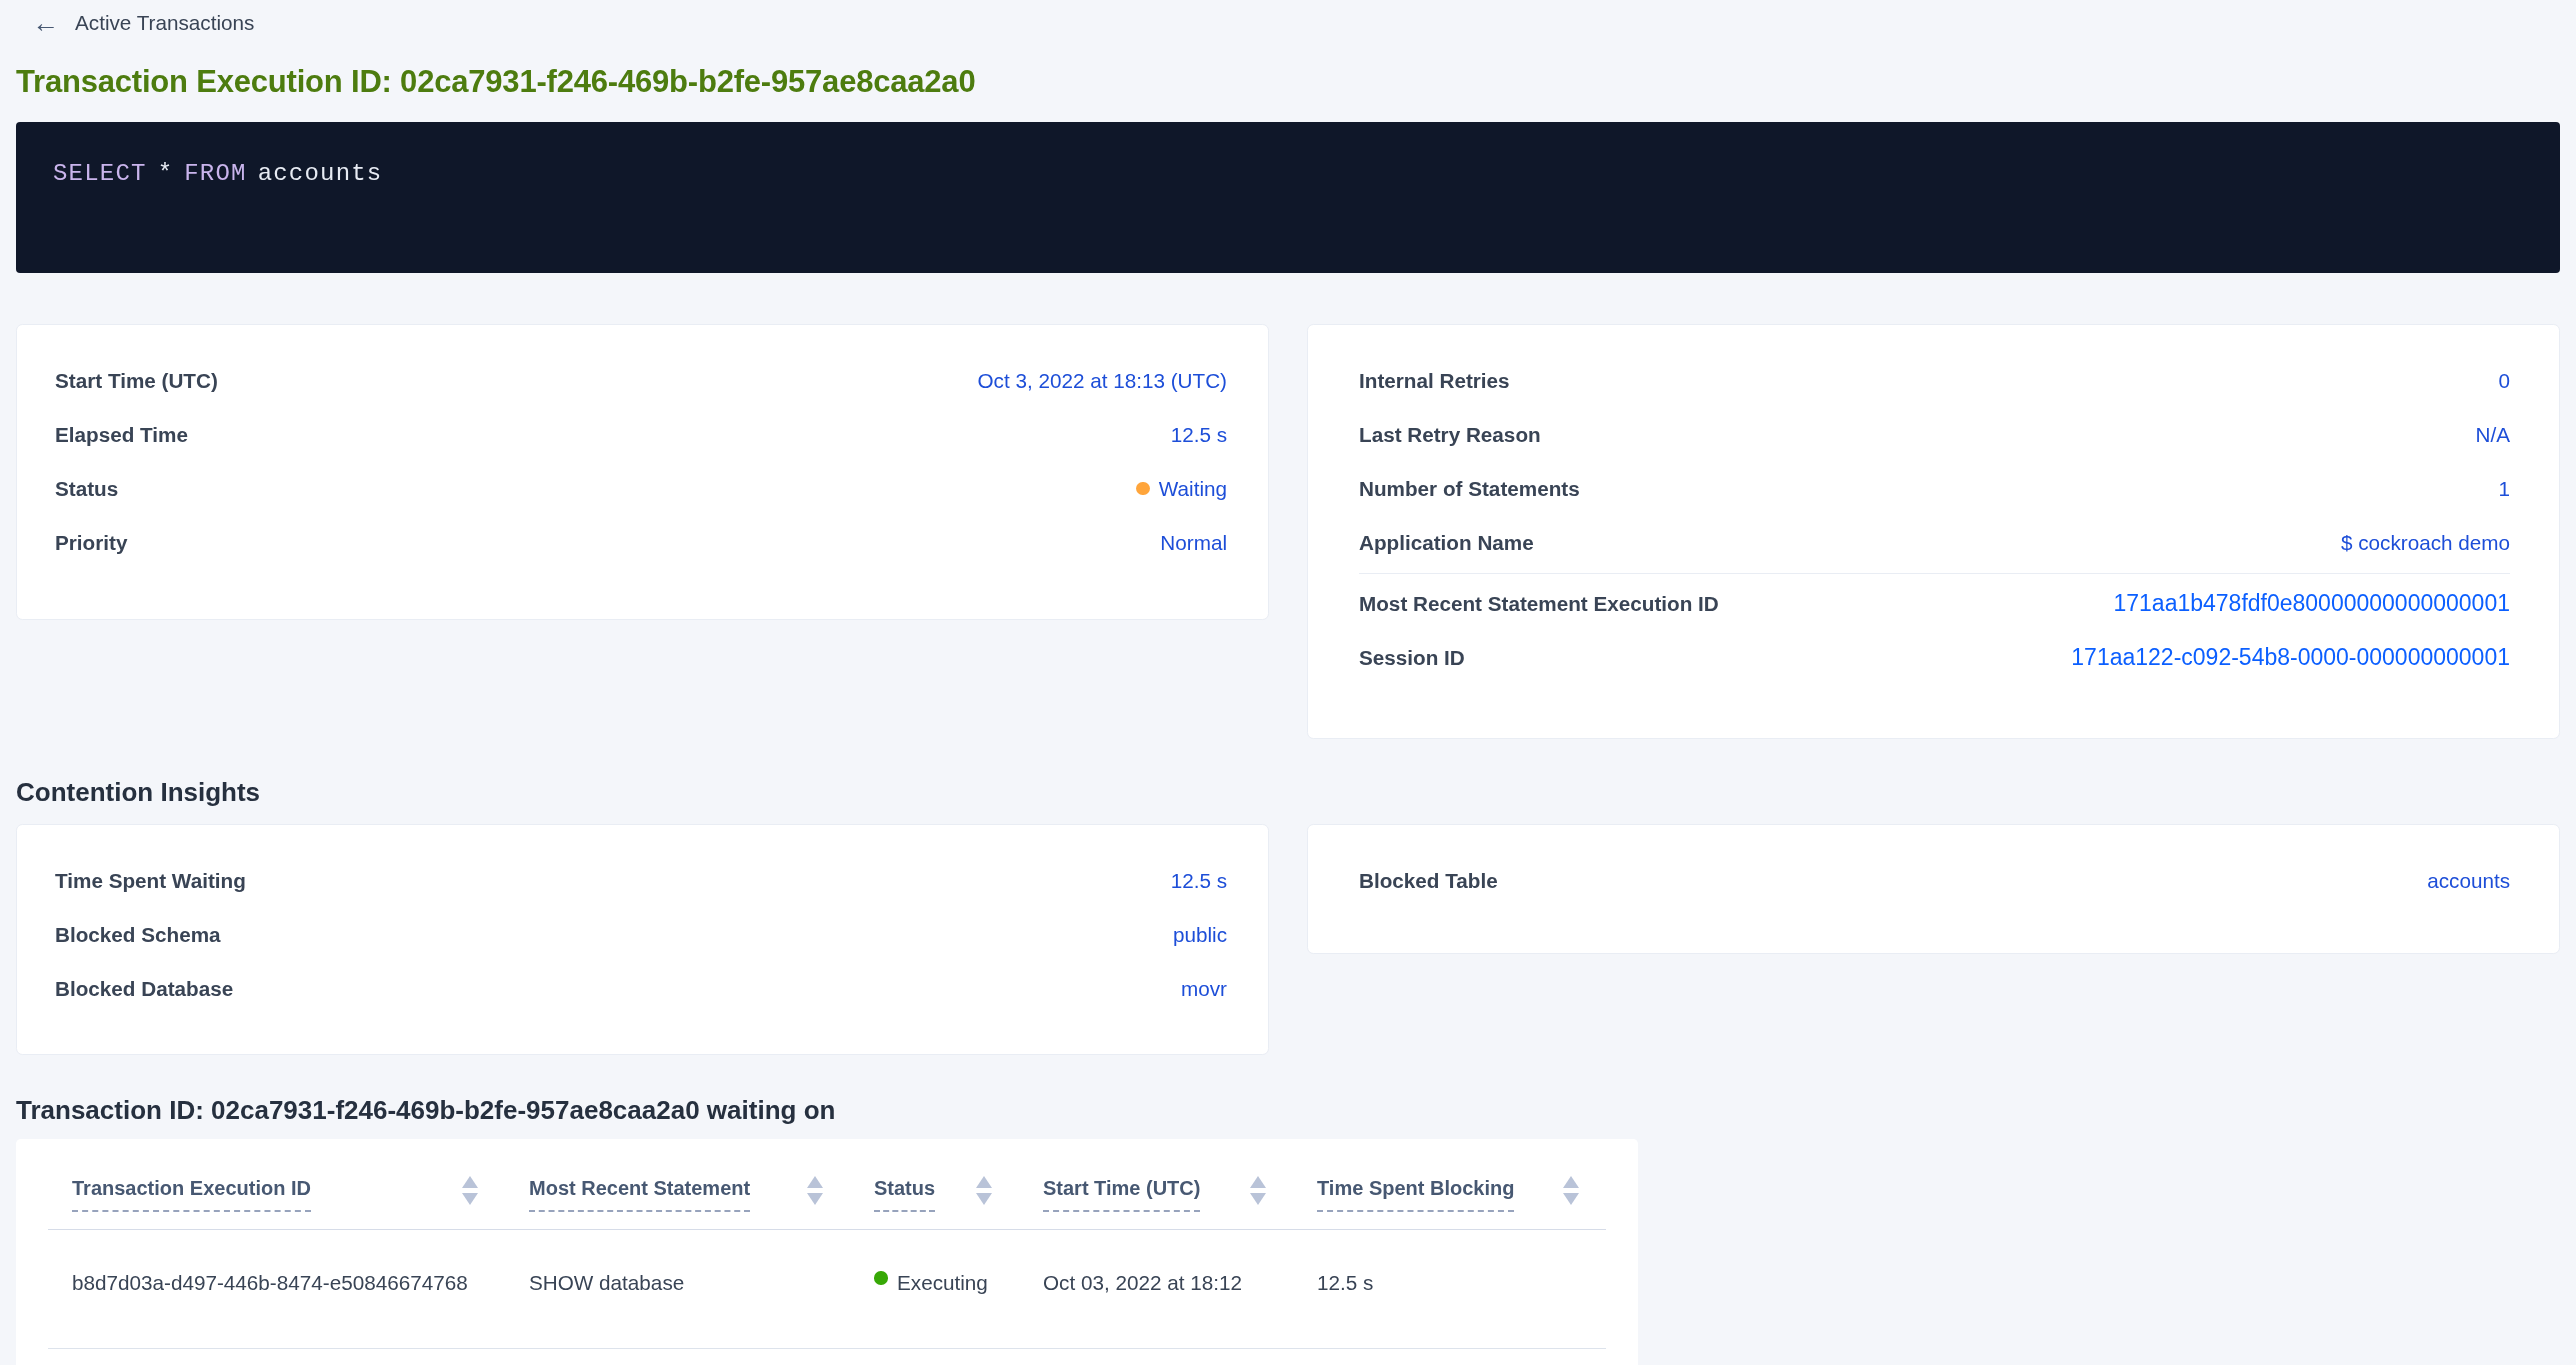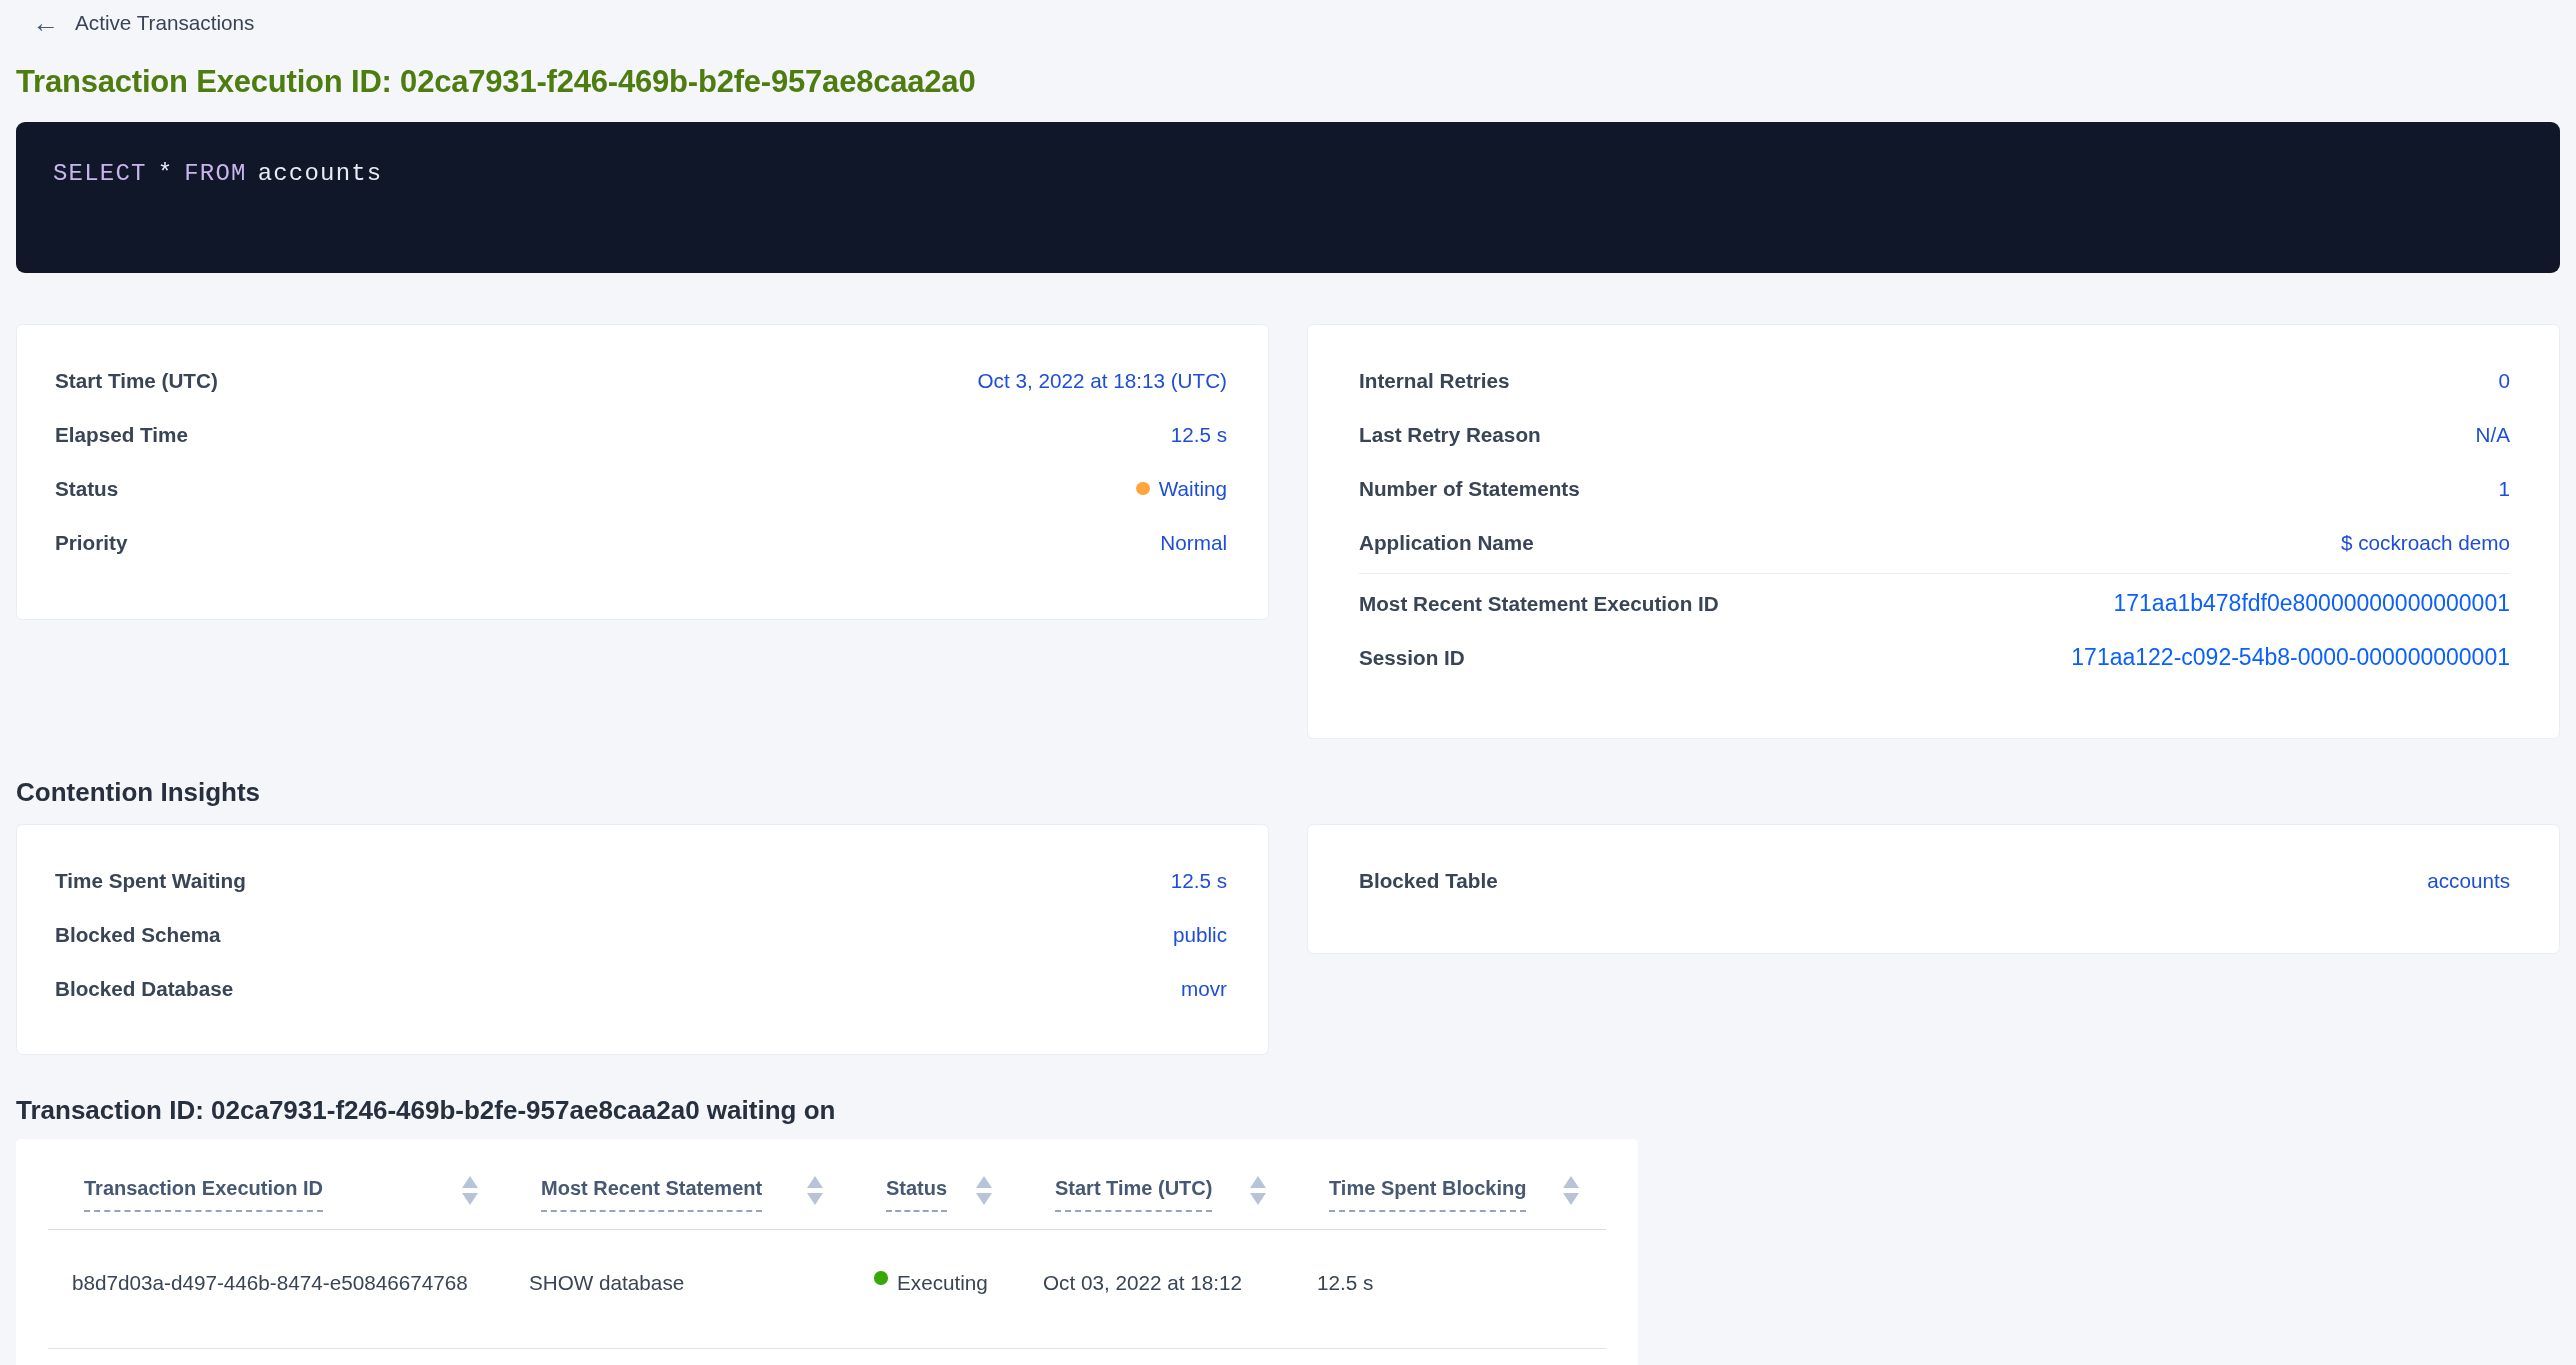--- a/index.html
+++ b/index.html
@@ -26,21 +26,21 @@
     margin:27px 16px 0;
     font-size:31px; font-weight:700; color:#4d7c0f;
     letter-spacing:-0.2px;
   }
 
   
   .sql-box {
     margin:22px 16px 0;
     height:151px;
     background:#0f1729;
-    border-radius:9px;
+    border-radius:4px;
     padding:38px 32px 0 37px;
   }
   .sql-box code {
     font-family:"Liberation Mono","DejaVu Sans Mono",monospace;
     font-size:24px; letter-spacing:1.2px;
     color:#e7ebf3;
   }
   .sql-box .tok { margin-right:11px; }
   .sql-box .tok:last-child { margin-right:0; }
 
@@ -76,21 +76,21 @@
     background:#ffffff;
     border-radius:4.8px;
     padding:0 0 29px;
   }
   .tx-table { border-collapse:collapse; margin:0 32px; width:1558px; table-layout:fixed; }
   .tx-table th {
     text-align:left; vertical-align:top;
     padding:37px 27px 16px 24px;
     border-bottom:1.6px solid #d6dce8;
   }
-  .th-inner { display:flex; justify-content:space-between; align-items:center; gap:8px;margin-left:12px; }
+  .th-inner { display:flex; justify-content:space-between; align-items:center; gap:8px; }
   .th-label {
     font-size:20px; font-weight:700; color:#475872;
     padding-bottom:9.5px;
     border-bottom:2.4px dashed #97a3bc;
     white-space:nowrap;
     cursor:help;
   }
   .sort-icon { display:flex; flex-direction:column; gap:5.6px; margin-bottom:8px; cursor:pointer; }
   .tri-up   { width:0; height:0; border-left:8.8px solid transparent; border-right:8.8px solid transparent; border-bottom:12px solid #b9c3d8; }
   .tri-down { width:0; height:0; border-left:8.8px solid transparent; border-right:8.8px solid transparent; border-top:12px solid #b9c3d8; }

